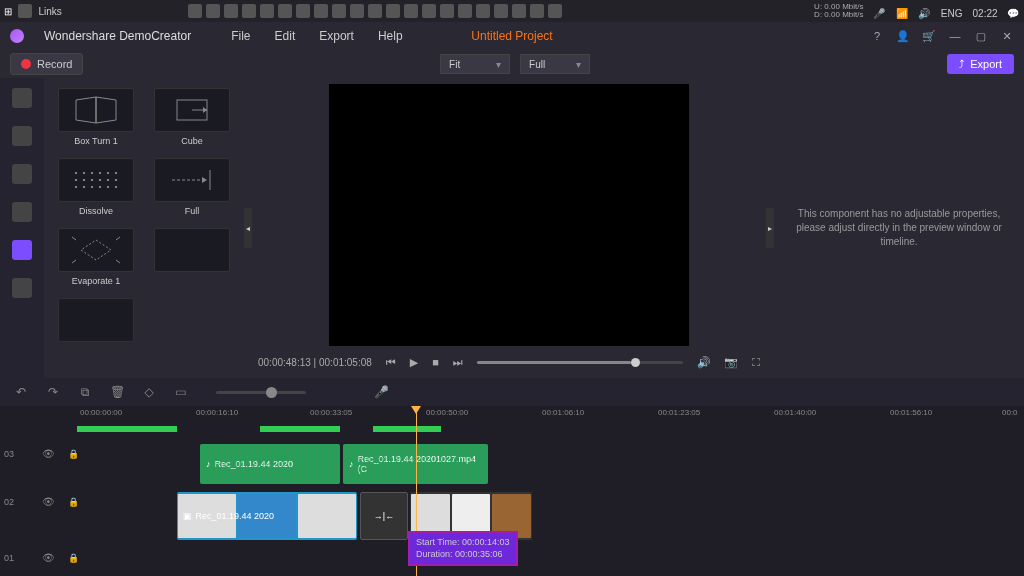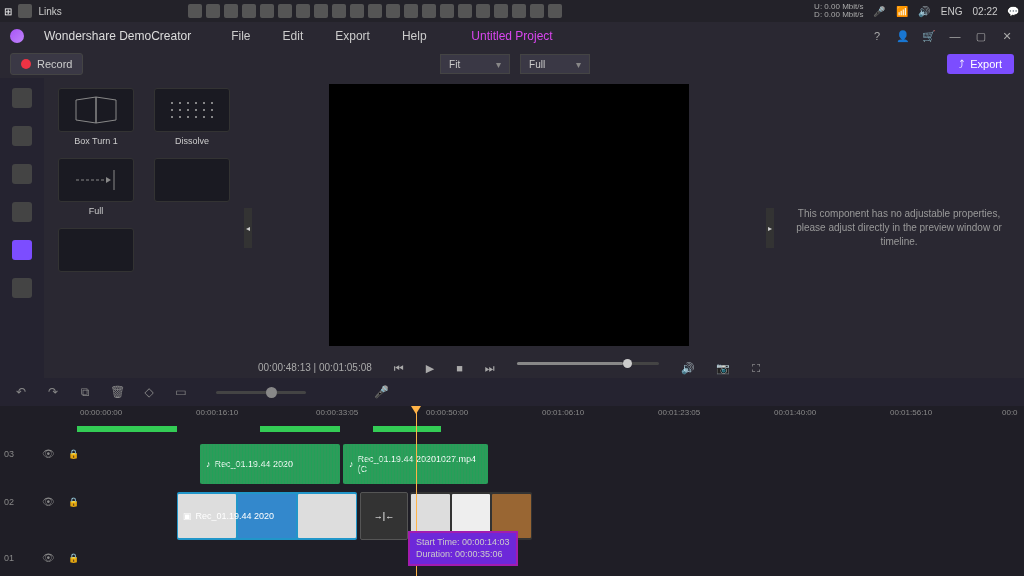--- a/index.html
+++ b/index.html
@@ -1,27 +1,27 @@
 <!DOCTYPE html>
 <html><head>
 <meta charset="utf-8">
 <style>
 *{margin:0;padding:0;box-sizing:border-box;font-family:-apple-system,"Segoe UI",sans-serif;user-select:none}
 body{width:1024px;height:576px;background:#1a1a1a;color:#ccc;font-size:11px;overflow:hidden}
 .taskbar{height:22px;background:#232229;display:flex;align-items:center;padding:0 4px;gap:6px;font-size:10px}
-.taskbar .right{margin-left:auto;display:flex;align-items:center;gap:10px}
+.taskbar .right{margin-left:auto;display:flex;align-items:flex-end;gap:10px}
 .taskbar .ico{width:14px;height:14px;background:#555;border-radius:2px}
 .taskbar .grp{display:flex;gap:4px}
 .taskbar .net{font-size:8px;line-height:8px;color:#aaa}
 .titlebar{height:28px;background:#2a2832;display:flex;align-items:center;padding:0 10px;gap:20px}
 .titlebar .logo{width:14px;height:14px;background:linear-gradient(135deg,#a855f7,#c084fc);border-radius:50%}
 .titlebar .appname{font-size:12px;color:#ddd}
-.titlebar .menu{display:flex;gap:32px;margin-left:20px}
+.titlebar .menu{display:flex;gap:24px;margin-left:20px}
 .titlebar .menu span{color:#ccc;font-size:12px;cursor:pointer}
-.titlebar .project{position:absolute;left:50%;transform:translateX(-50%);color:#d946ef;font-size:12px}
+.titlebar .project{position:absolute;left:50%;transform:translateX(-50%);color:#f97316;font-size:12px}
 .titlebar .wincontrols{margin-left:auto;display:flex;gap:12px;align-items:center}
 .titlebar .wincontrols span{width:14px;text-align:center;cursor:pointer;color:#aaa}
 .toolbar{height:28px;background:#2a2832;display:flex;align-items:center;padding:0 10px}
 .toolbar .recbtn{display:flex;align-items:center;gap:6px;background:#3a3845;padding:4px 10px;border:1px solid #444;border-radius:3px;cursor:pointer}
 .toolbar .recbtn .dot{width:10px;height:10px;background:#e34;border-radius:50%}
 .toolbar .dd{display:flex;gap:10px;margin:16px auto}
 .toolbar .sel{width:70px;height:20px;background:#3a3845;border:1px solid #444;display:flex;align-items:center;padding:0 8px;font-size:10px;justify-content:space-between}
 .toolbar .sel::after{content:"▾";color:#888}
 .toolbar .export{display:flex;align-items:center;gap:6px;background:#7c4dff;padding:4px 12px;border-radius:3px;cursor:pointer;color:#fff}
 .main{display:flex;height:300px}
@@ -31,21 +31,21 @@
 .effects{width:200px;background:#2a2832;padding:10px;display:flex;flex-wrap:wrap;gap:12px;align-content:flex-start;overflow:hidden}
 .eff{width:84px;text-align:center}
 .eff .thumb{width:76px;height:44px;background:#1a1a22;border:1px solid #333;border-radius:3px;display:flex;align-items:center;justify-content:center;margin:0 auto}
 .eff.sel .thumb{border:2px solid #a855f7}
 .eff .lbl{font-size:9px;margin-top:4px;color:#ccc}
 .eff .thumb svg{width:60px;height:30px}
 .preview{flex:1;background:#2a2832;position:relative;display:flex;flex-direction:column}
 .preview .view{flex:1;margin:0 auto;width:360px;background:#000;margin-top:6px}
 .preview .collapse{position:absolute;top:50%;transform:translateY(-50%);width:8px;height:40px;background:#333;cursor:pointer;display:flex;align-items:center;justify-content:center;font-size:8px}
 .preview .cl{left:0}.preview .cr{right:0}
-.pcontrols{height:32px;display:flex;align-items:flex-start;gap:22px;padding:16px 14px;color:#aaa}
+.pcontrols{height:32px;display:flex;align-items:center;gap:14px;padding:0 14px;color:#aaa}
 .pcontrols .tc{font-size:10px}
 .pcontrols .pbtn{cursor:pointer;font-size:11px}
 .pcontrols .prog{flex:1;height:3px;background:#444;position:relative;border-radius:2px}
 .pcontrols .prog .fill{position:absolute;height:100%;width:75%;background:#888;border-radius:2px}
 .pcontrols .prog .knob{position:absolute;left:75%;top:-3px;width:9px;height:9px;background:#ccc;border-radius:50%}
 .props{width:250px;background:#2a2832;display:flex;align-items:center;justify-content:center;padding:20px;text-align:center;font-size:10px;color:#999;line-height:1.4}
 .tltoolbar{height:28px;background:#252330;display:flex;align-items:center;padding:0 14px;gap:18px}
 .tltoolbar .tbtn{width:14px;height:14px;color:#888;cursor:pointer;font-size:12px;text-align:center}
 .tltoolbar .zoom{width:90px;height:3px;background:#444;border-radius:2px;position:relative;margin-left:10px}
 .tltoolbar .zoom .zk{position:absolute;left:55%;top:-4px;width:11px;height:11px;background:#888;border-radius:50%}
@@ -168,20 +168,30 @@
         <div class="thumb">
           <svg viewBox="0 0 60 30">
             <path d="M10 5 L30 2 L30 28 L10 25 Z M30 2 L50 5 L50 25 L30 28 Z" fill="none" stroke="#888"></path>
           </svg>
         </div>
         <div class="lbl">Box Turn 1</div>
       </div>
     <div class="eff">
         <div class="thumb">
           <svg viewBox="0 0 60 30">
+            <rect x="15" y="5" width="30" height="20" fill="none" stroke="#888"></rect>
+            <line x1="30" y1="15" x2="45" y2="15" stroke="#888"></line>
+            <polygon points="45,15 41,12 41,18" fill="#888"></polygon>
+          </svg>
+        </div>
+        <div class="lbl">Cube</div>
+      </div>
+    <div class="eff">
+        <div class="thumb">
+          <svg viewBox="0 0 60 30">
             <g fill="#aaa">
               <circle cx="10" cy="8" r="1"></circle>
               <circle cx="18" cy="8" r="1"></circle>
               <circle cx="26" cy="8" r="1"></circle>
               <circle cx="34" cy="8" r="1"></circle>
               <circle cx="42" cy="8" r="1"></circle>
               <circle cx="50" cy="8" r="1"></circle>
               <circle cx="10" cy="15" r="1"></circle>
               <circle cx="18" cy="15" r="1"></circle>
               <circle cx="26" cy="15" r="1"></circle>
@@ -203,20 +213,29 @@
         <div class="thumb">
           <svg viewBox="0 0 60 30">
             <line x1="10" y1="15" x2="40" y2="15" stroke="#888" stroke-dasharray="3 2"></line>
             <polygon points="45,15 40,12 40,18" fill="#888"></polygon>
             <line x1="48" y1="5" x2="48" y2="25" stroke="#888"></line>
           </svg>
         </div>
         <div class="lbl">Full</div>
       </div>
     <div class="eff">
+        <div class="thumb">
+          <svg viewBox="0 0 60 30">
+            <polygon points="30,5 45,15 30,25 15,15" fill="none" stroke="#888" stroke-dasharray="2 2"></polygon>
+            <path d="M10 5 L6 2 M50 5 L54 2 M10 25 L6 28 M50 25 L54 28" stroke="#888"></path>
+          </svg>
+        </div>
+        <div class="lbl">Evaporate 1</div>
+      </div>
+    <div class="eff">
         <div class="thumb"></div>
       </div>
     <div class="eff">
         <div class="thumb"></div>
       </div>
   </div>
 
   <div class="preview">
     <div class="collapse cl">◂</div>
     <div class="collapse cr">▸</div>
@@ -252,21 +271,21 @@
   <div class="zoom">
       <div class="zk"></div>
     </div>
   <span class="tbtn mic">🎤</span>
 </div>
 
 <div class="timeline">
   <div class="ruler">
     <span class="tick" style="left:20px">00:00:00:00</span>
     <span class="tick" style="left:136px">00:00:16:10</span>
-    <span class="tick" style="left:256px">00:00:33:05</span>
+    <span class="tick" style="left:250px">00:00:33:05</span>
     <span class="tick" style="left:366px">00:00:50:00</span>
     <span class="tick" style="left:482px">00:01:06:10</span>
     <span class="tick" style="left:598px">00:01:23:05</span>
     <span class="tick" style="left:714px">00:01:40:00</span>
     <span class="tick" style="left:830px">00:01:56:10</span>
     <span class="tick" style="left:942px">00:0</span>
   </div>
 
   <div class="playhead" style="left:416px"></div>
 

